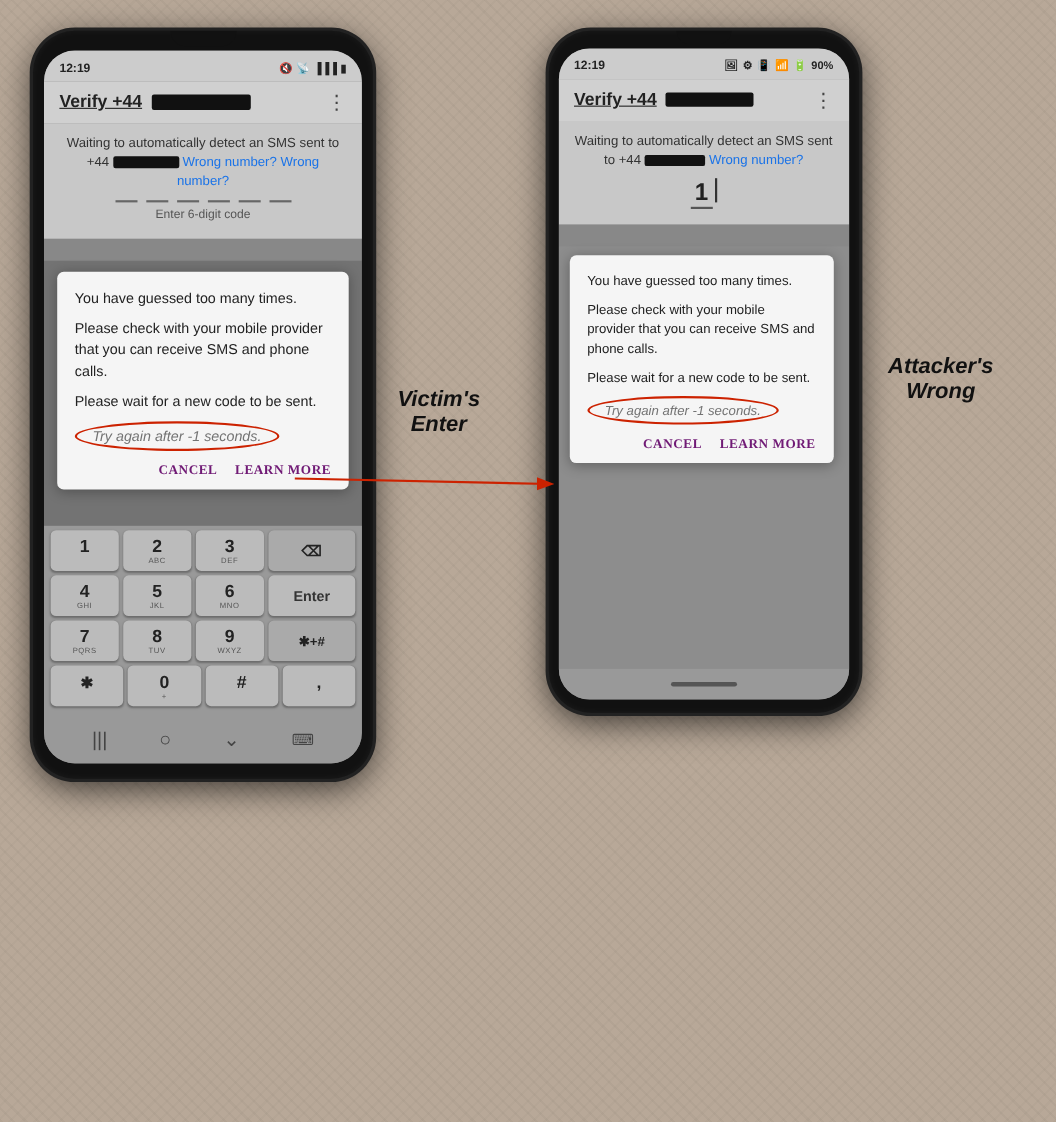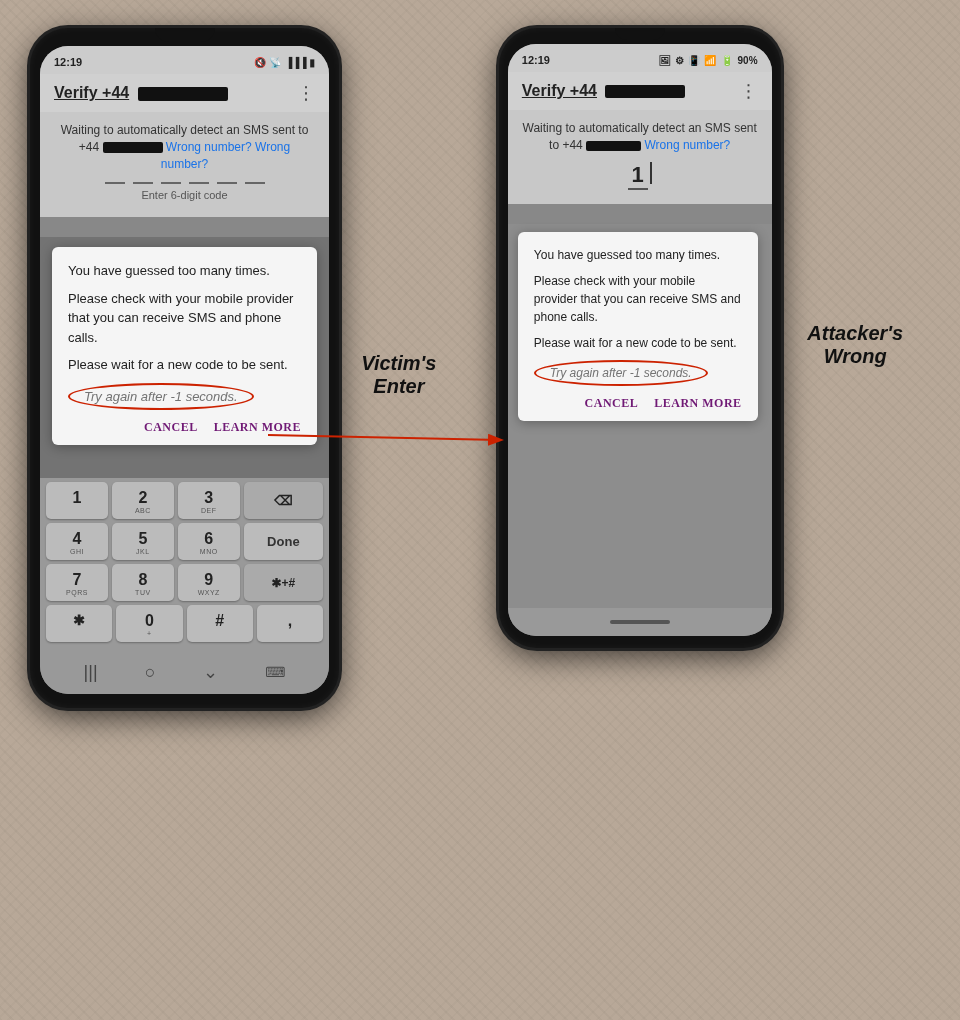--- a/index.html
+++ b/index.html
@@ -361,21 +361,21 @@
             <div class="key"><span>1</span></div>
             <div class="key">2<span class="key-sub">ABC</span></div>
             <div class="key">3<span class="key-sub">DEF</span></div>
             <div class="key-wide" style="display:flex;align-items:center;justify-content:center;">⌫</div>
           </div>
 
           <div class="keyboard-row">
             <div class="key">4<span class="key-sub">GHI</span></div>
             <div class="key">5<span class="key-sub">JKL</span></div>
             <div class="key">6<span class="key-sub">MNO</span></div>
-            <div class="key-wide key-done" style="display:flex;align-items:center;justify-content:center;">Done</div>
+            <div class="key-wide key-done" style="display:flex;align-items:center;justify-content:center;">Enter</div>
           </div>
 
           <div class="keyboard-row">
             <div class="key">7<span class="key-sub">PQRS</span></div>
             <div class="key">8<span class="key-sub">TUV</span></div>
             <div class="key">9<span class="key-sub">WXYZ</span></div>
             <div class="key-wide" style="display:flex;align-items:center;justify-content:center;font-size:12px;">✱+#</div>
           </div>
 
           <div class="keyboard-row">

